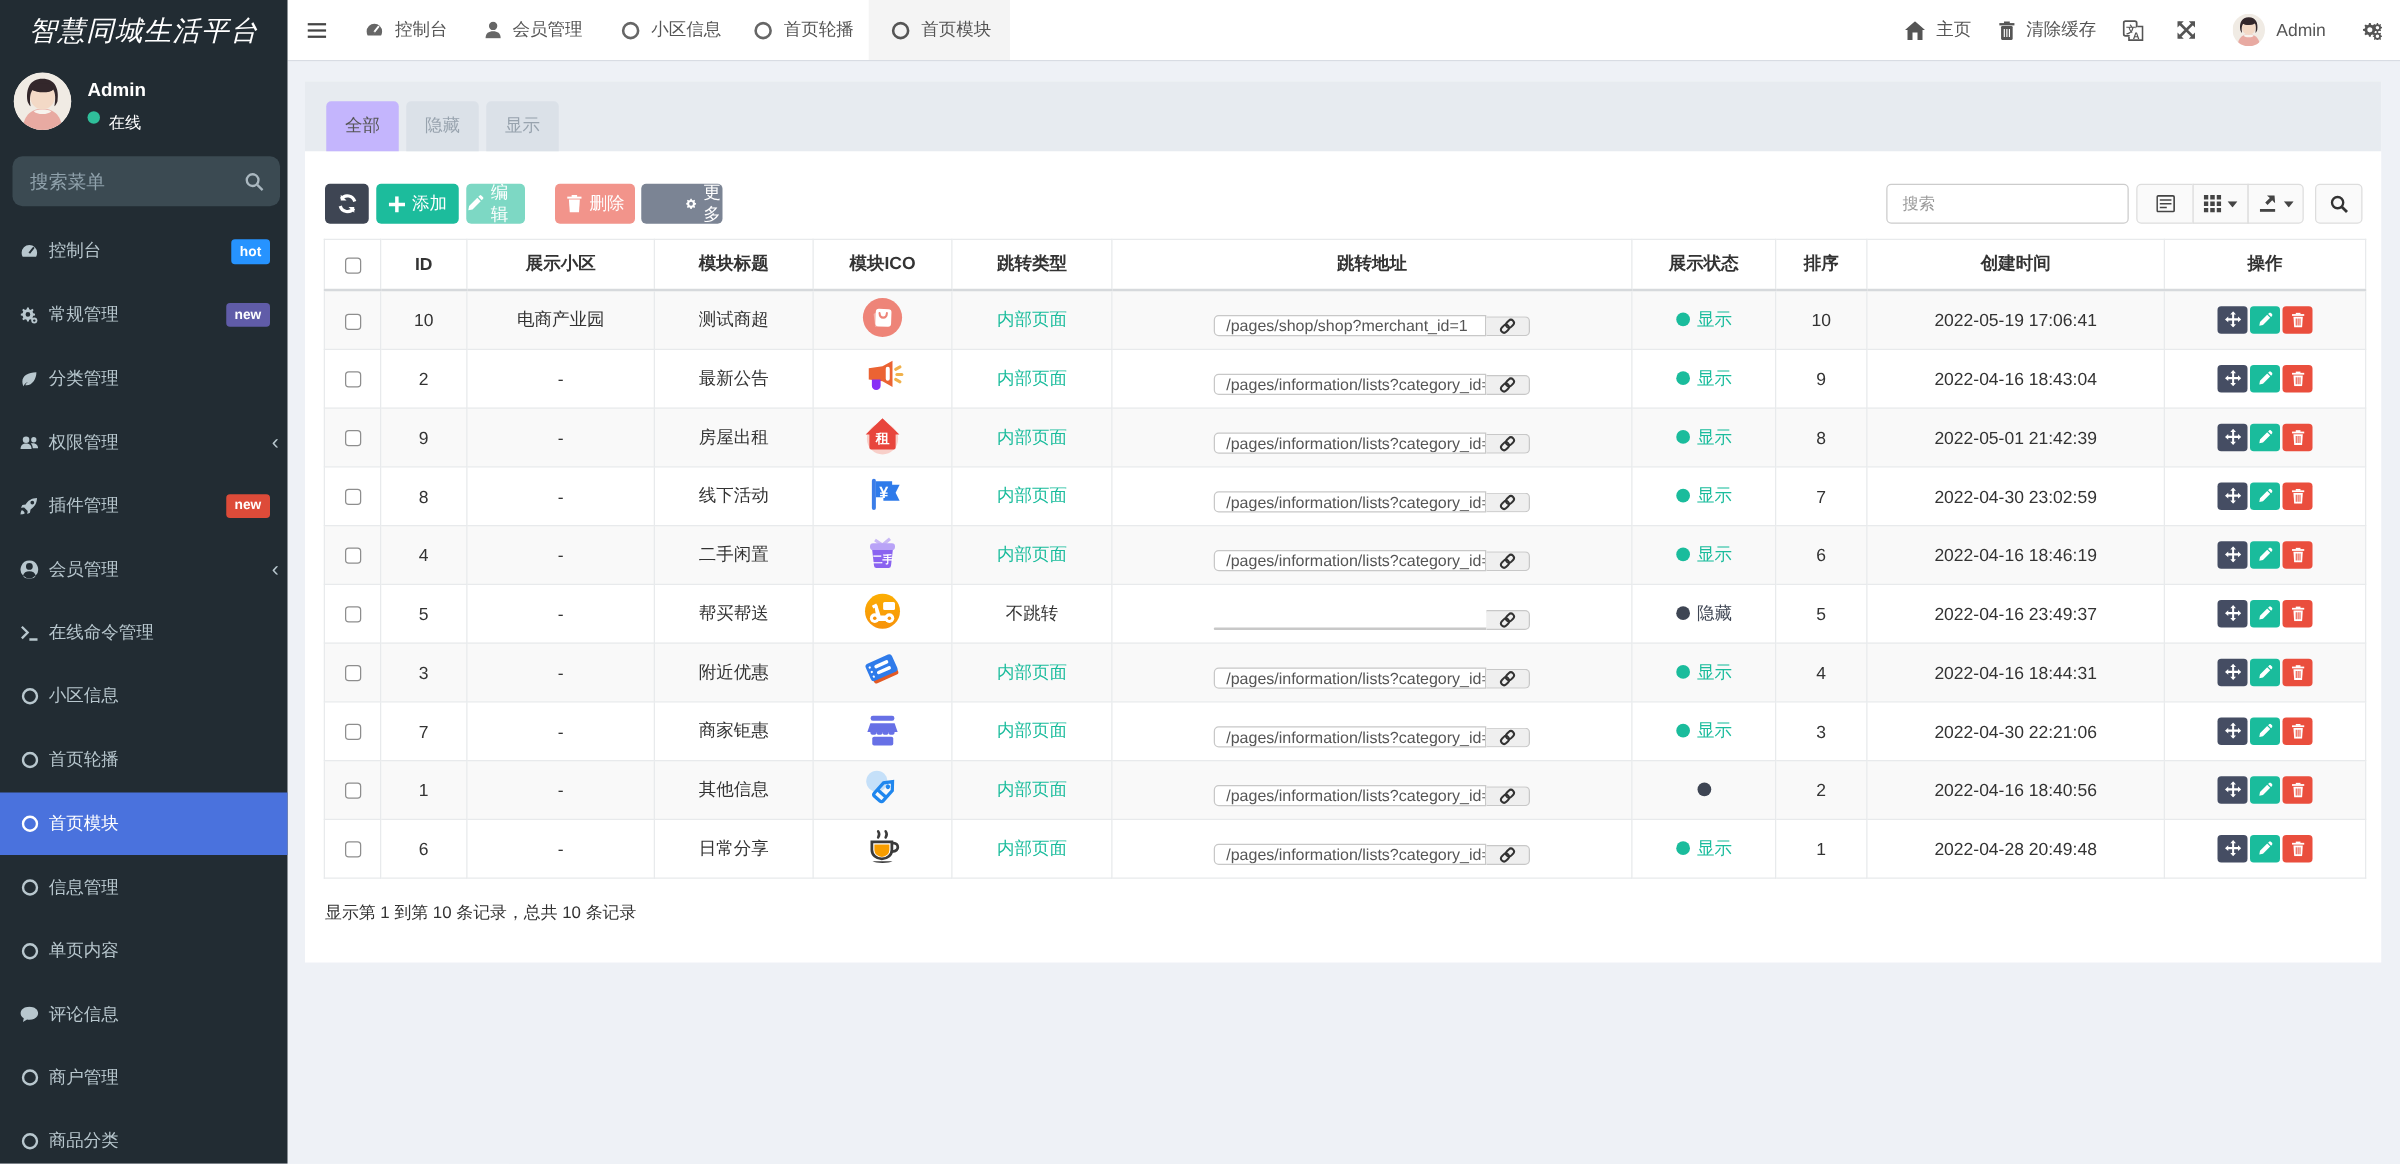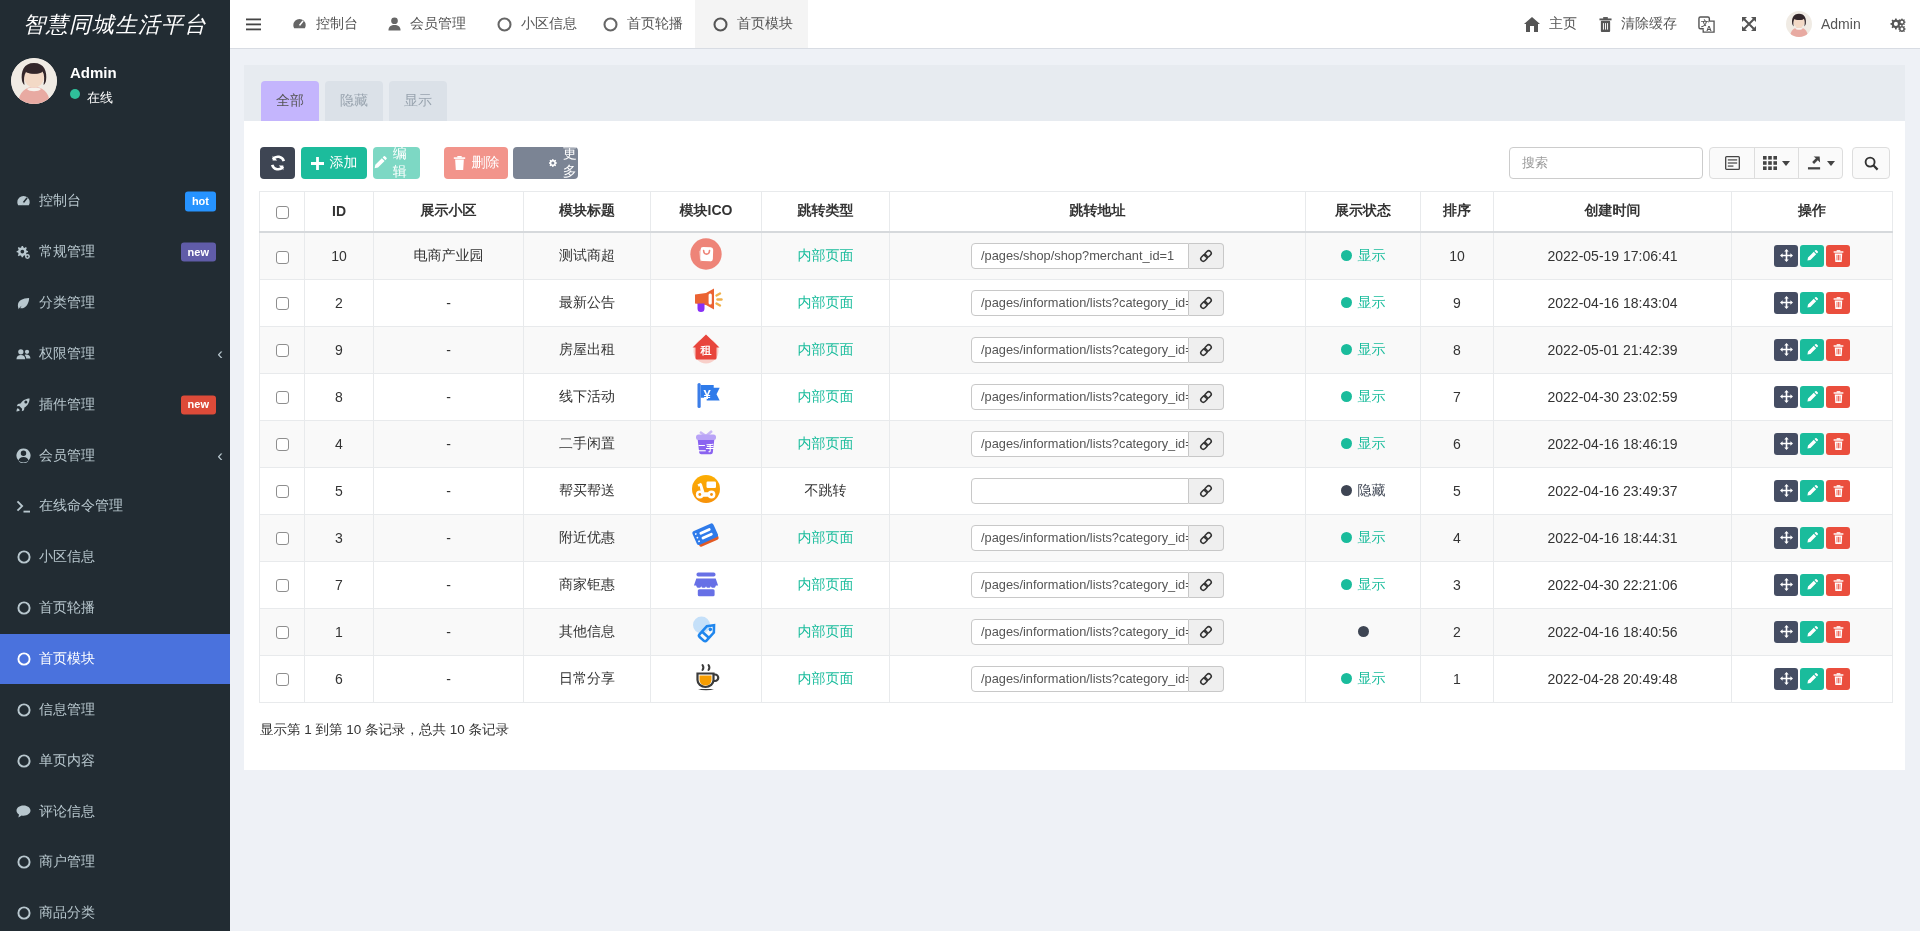--- a/index.html
+++ b/index.html
@@ -51,20 +51,27 @@
       <circle cx="23" cy="23" r="23" fill="#f0ebe4"></circle>
       <path d="M7 46 C8 33 15 29 23 29 C31 29 38 33 39 46Z" fill="#e8aaa2"></path>
       <path d="M16 31 C18 34 28 34 30 31 C28 29 18 29 16 31Z" fill="#f7f3ee"></path>
       <ellipse cx="23" cy="19" rx="10" ry="10.5" fill="#f3d9c6"></ellipse>
       <path d="M23 5 C13 5 9.5 13 11 23 C12 26 13.5 27 13.5 27 C12.5 21 13 17 15 14 C19 16 29 16 31.5 13.5 C33.5 16.5 33.5 21 32.5 27 C32.5 27 34 26 35 23 C36.5 13 33 5 23 5Z" fill="#33272b"></path>
       <path d="M15 14 C20 17 30 16 31.5 13.5 L29 9 L17 9Z" fill="#33272b"></path>
     </svg>
   </div>
   <div class="uname">Admin</div>
   <div class="ustat"><span class="dot"></span>在线</div>
+  <div class="sform">
+    <span class="ph">搜索菜单</span>
+    <svg width="15" height="15" viewBox="0 0 16 16">
+        <circle cx="6.5" cy="6.5" r="5" fill="none" stroke="#aab8c0" stroke-width="2"></circle>
+        <line x1="10.5" y1="10.5" x2="15" y2="15" stroke="#aab8c0" stroke-width="2"></line>
+      </svg>
+  </div>
   <div id="menu">
     <div class="mi"><span class="ic">
           <svg width="15" height="15" viewBox="0 0 16 16">
             <path d="M8 2.2 A6.6 6.6 0 0 0 1.4 8.8 A6.6 6.6 0 0 0 2.3 12.1 L13.7 12.1 A6.6 6.6 0 0 0 14.6 8.8 A6.6 6.6 0 0 0 8 2.2Z" fill="#b8c7ce"></path>
             <path d="M7.1 10.2 L11.5 4.6" stroke="#222c33" stroke-width="1.6" stroke-linecap="round"></path>
             <circle cx="7" cy="10" r="1.5" fill="#b8c7ce"></circle>
           </svg>
         </span>控制台<span class="badge b-blue">hot</span></div>
     <div class="mi"><span class="ic">
           <svg width="15" height="15" viewBox="0 0 16 16">
@@ -345,21 +352,21 @@
       </div>
   </div>
 <style>
 #grid { position:absolute; left:15px; top:125.5px; width:1633px; border-collapse:collapse; table-layout:fixed; font-size:14px; color:#333; background:#fff; }
 #grid th, #grid td { border:1px solid #e8eaec; text-align:center; vertical-align:middle; padding:0; }
 #grid th { height:41px; font-weight:bold; font-size:14px; border-bottom:2px solid #d6d9dc; }
 #grid td { height:47px; }
 #grid tr.odd td { background:#f9f9f9; }
 .cb { display:inline-block; width:13px; height:13px; border:1px solid #8e8e8e; border-radius:3px; background:#fff; vertical-align:middle; }
 .teal { color:#1abc9c; }
-.ig { display:flex; width:253px; height:26px; margin:0 auto; }
+.ig { display:flex; width:253px; height:26px; margin:0 auto;align-items:flex-end; }
 .it { width:218px; border:1px solid #c8c8c8; border-radius:4px 0 0 4px; background:#fff; font-size:12.8px; color:#555; display:flex; align-items:center; padding:0 9px; overflow:hidden; white-space:nowrap; }
 .ib { width:35px; background:#efefef; border:1px solid #c8c8c8; border-left:none; border-radius:0 4px 4px 0; display:flex; align-items:center; justify-content:center; }
 .st { display:inline-flex; align-items:center; gap:6px; }
 .st i { width:11px; height:11px; border-radius:50%; display:inline-block; }
 .st.show { color:#1abc9c; } .st.show i { background:#1abc9c; }
 .st.hide { color:#3e4553; } .st.hide i { background:#3e4553; }
 .ab { width:24px; height:22px; border-radius:3px; display:inline-flex; align-items:center; justify-content:center; margin:0 1px; vertical-align:middle; }
 .ab.mv { background:#454d63; } .ab.ed { background:#1abc9c; } .ab.de { background:#ea4e3d; }
 #ftext { position:absolute; left:16px; top:656px; font-size:13.5px; color:#333; }
 </style>

